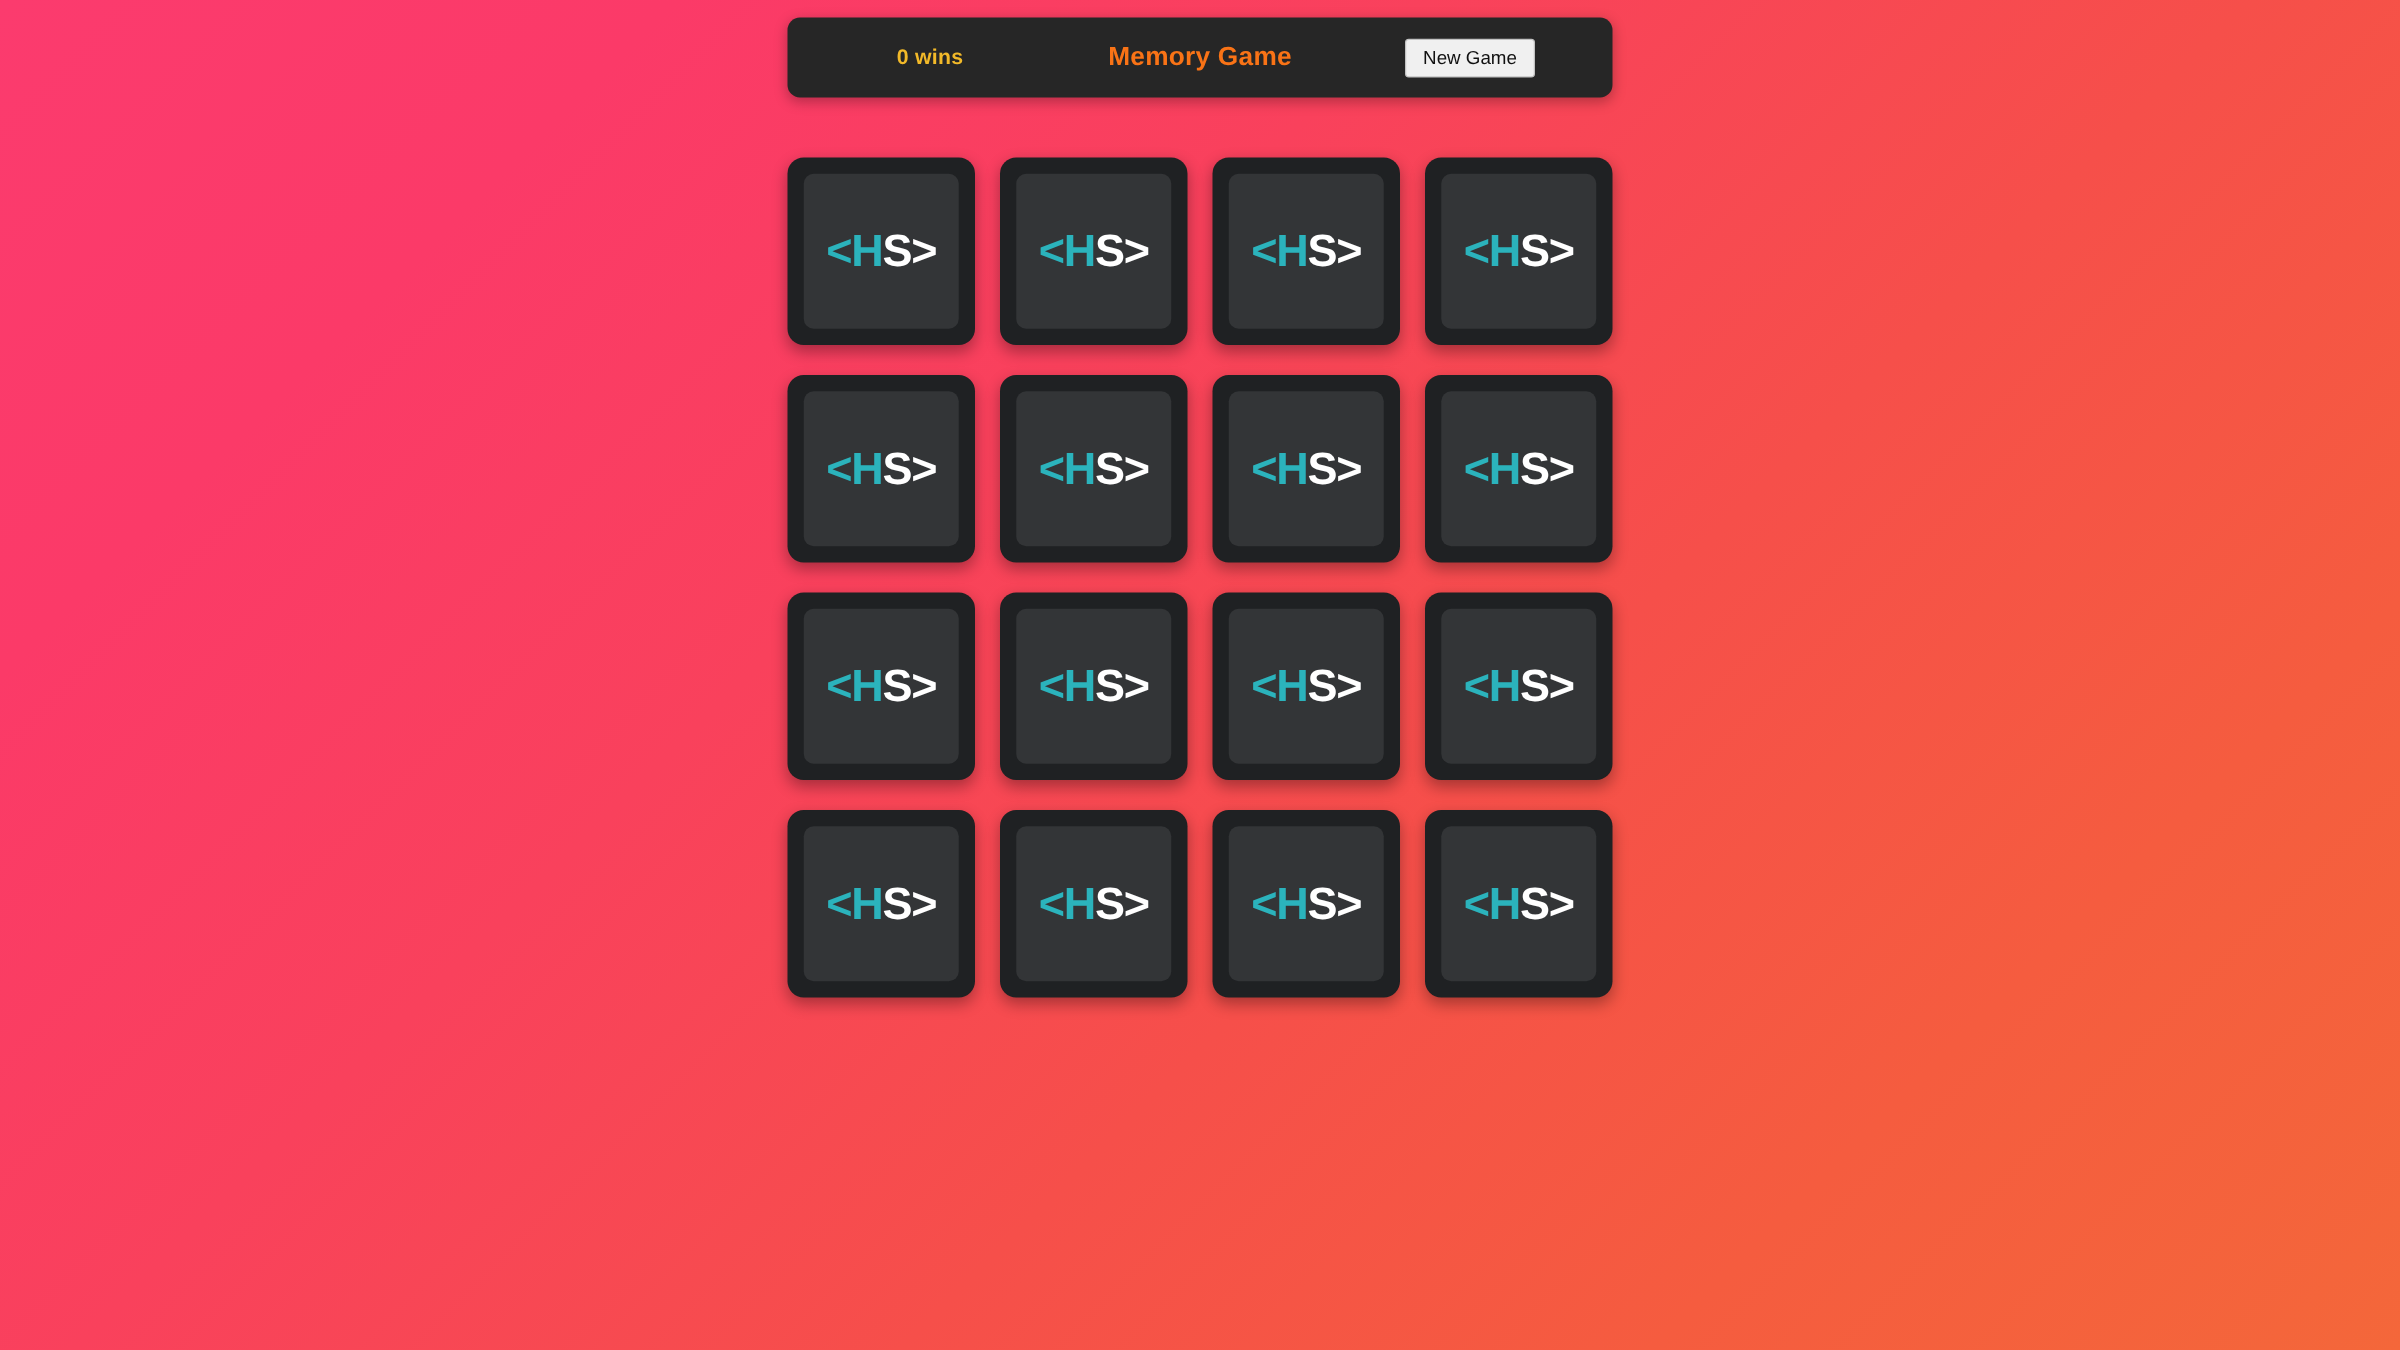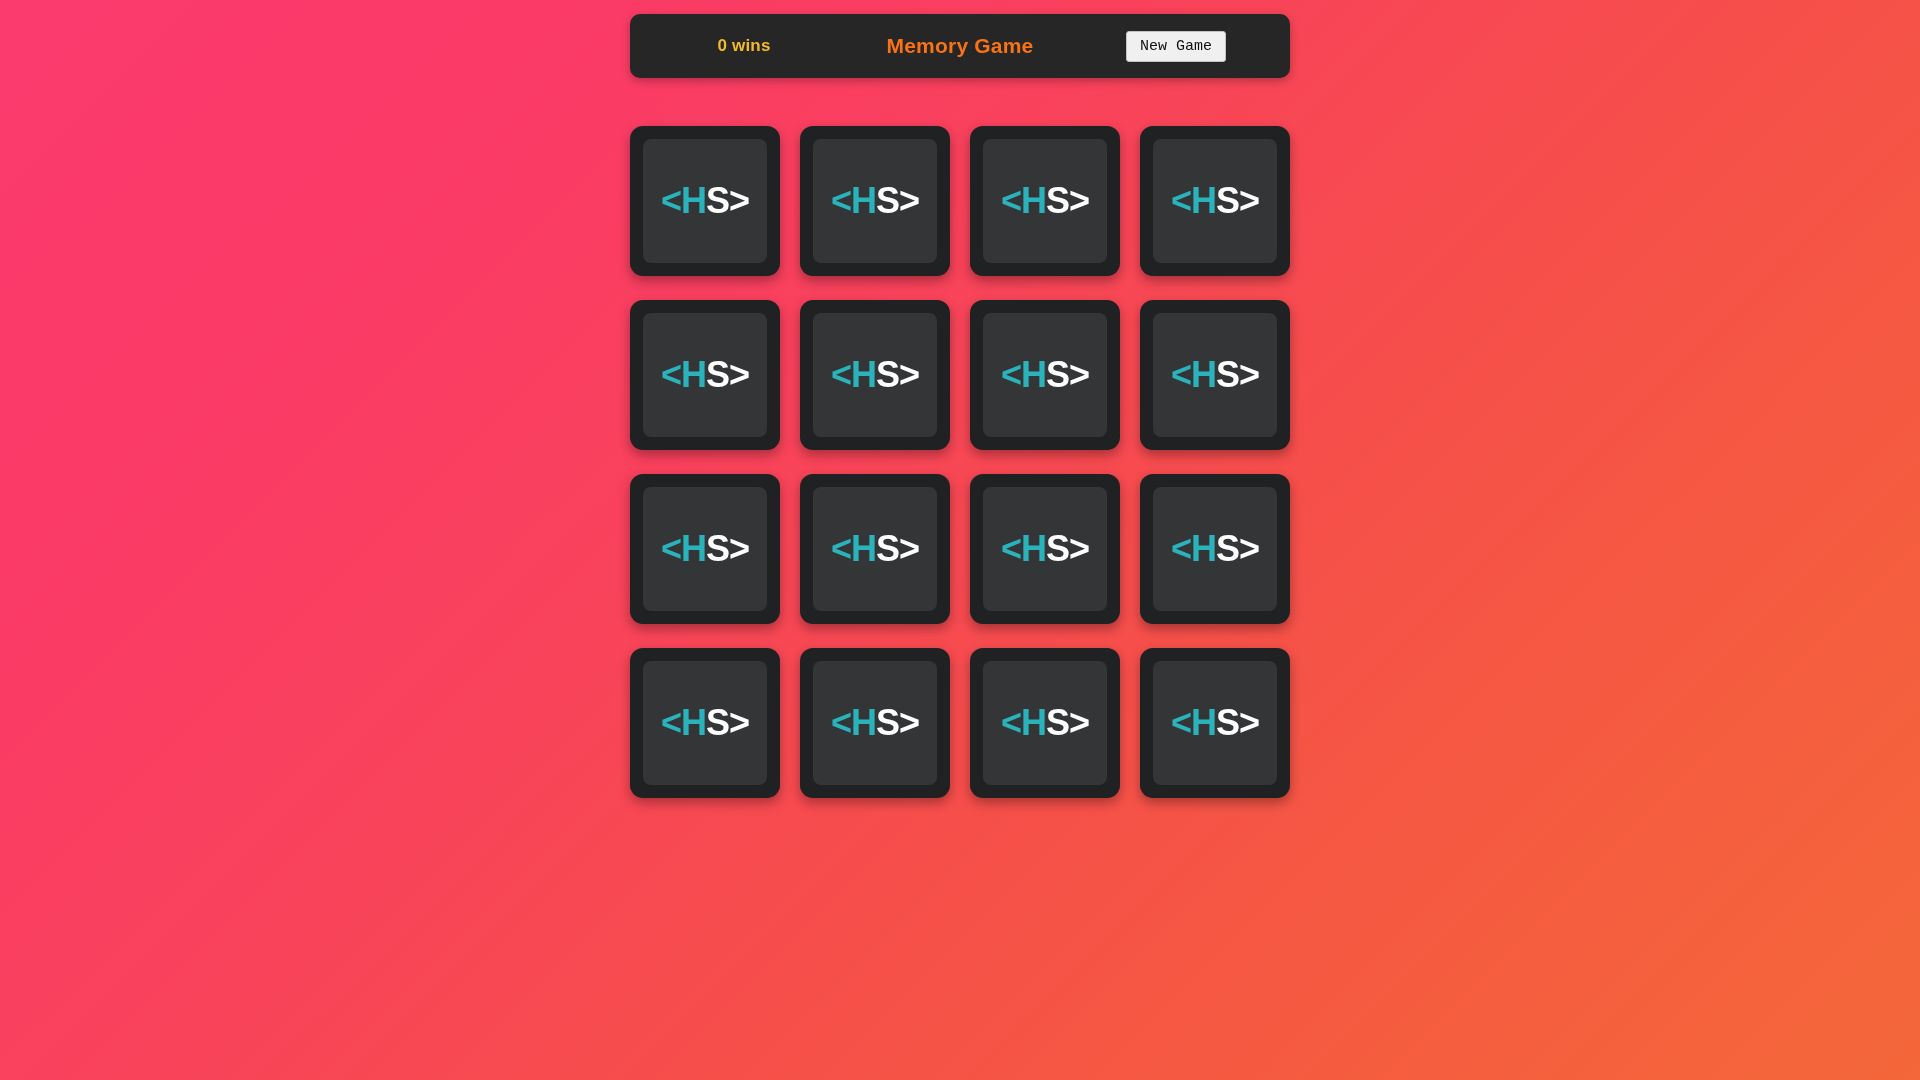--- a/index.html
+++ b/index.html
@@ -67,21 +67,21 @@
     font-weight: bold;
     letter-spacing: 0.2px;
     white-space: nowrap;
   }
 
   .new-game-button {
     background: #f0f0f0;
     color: #111111;
     border: 1px solid #c2c2c2;
     border-radius: 3px;
-    font-family: Liberation Mono, monospace;
+    font-family: Liberation Sans, sans-serif;
     font-size: 15px;
     font-weight: normal;
     line-height: 1;
     padding: 7px 13px;
     cursor: pointer;
     white-space: nowrap;
   }
 
   
   .card-grid {

